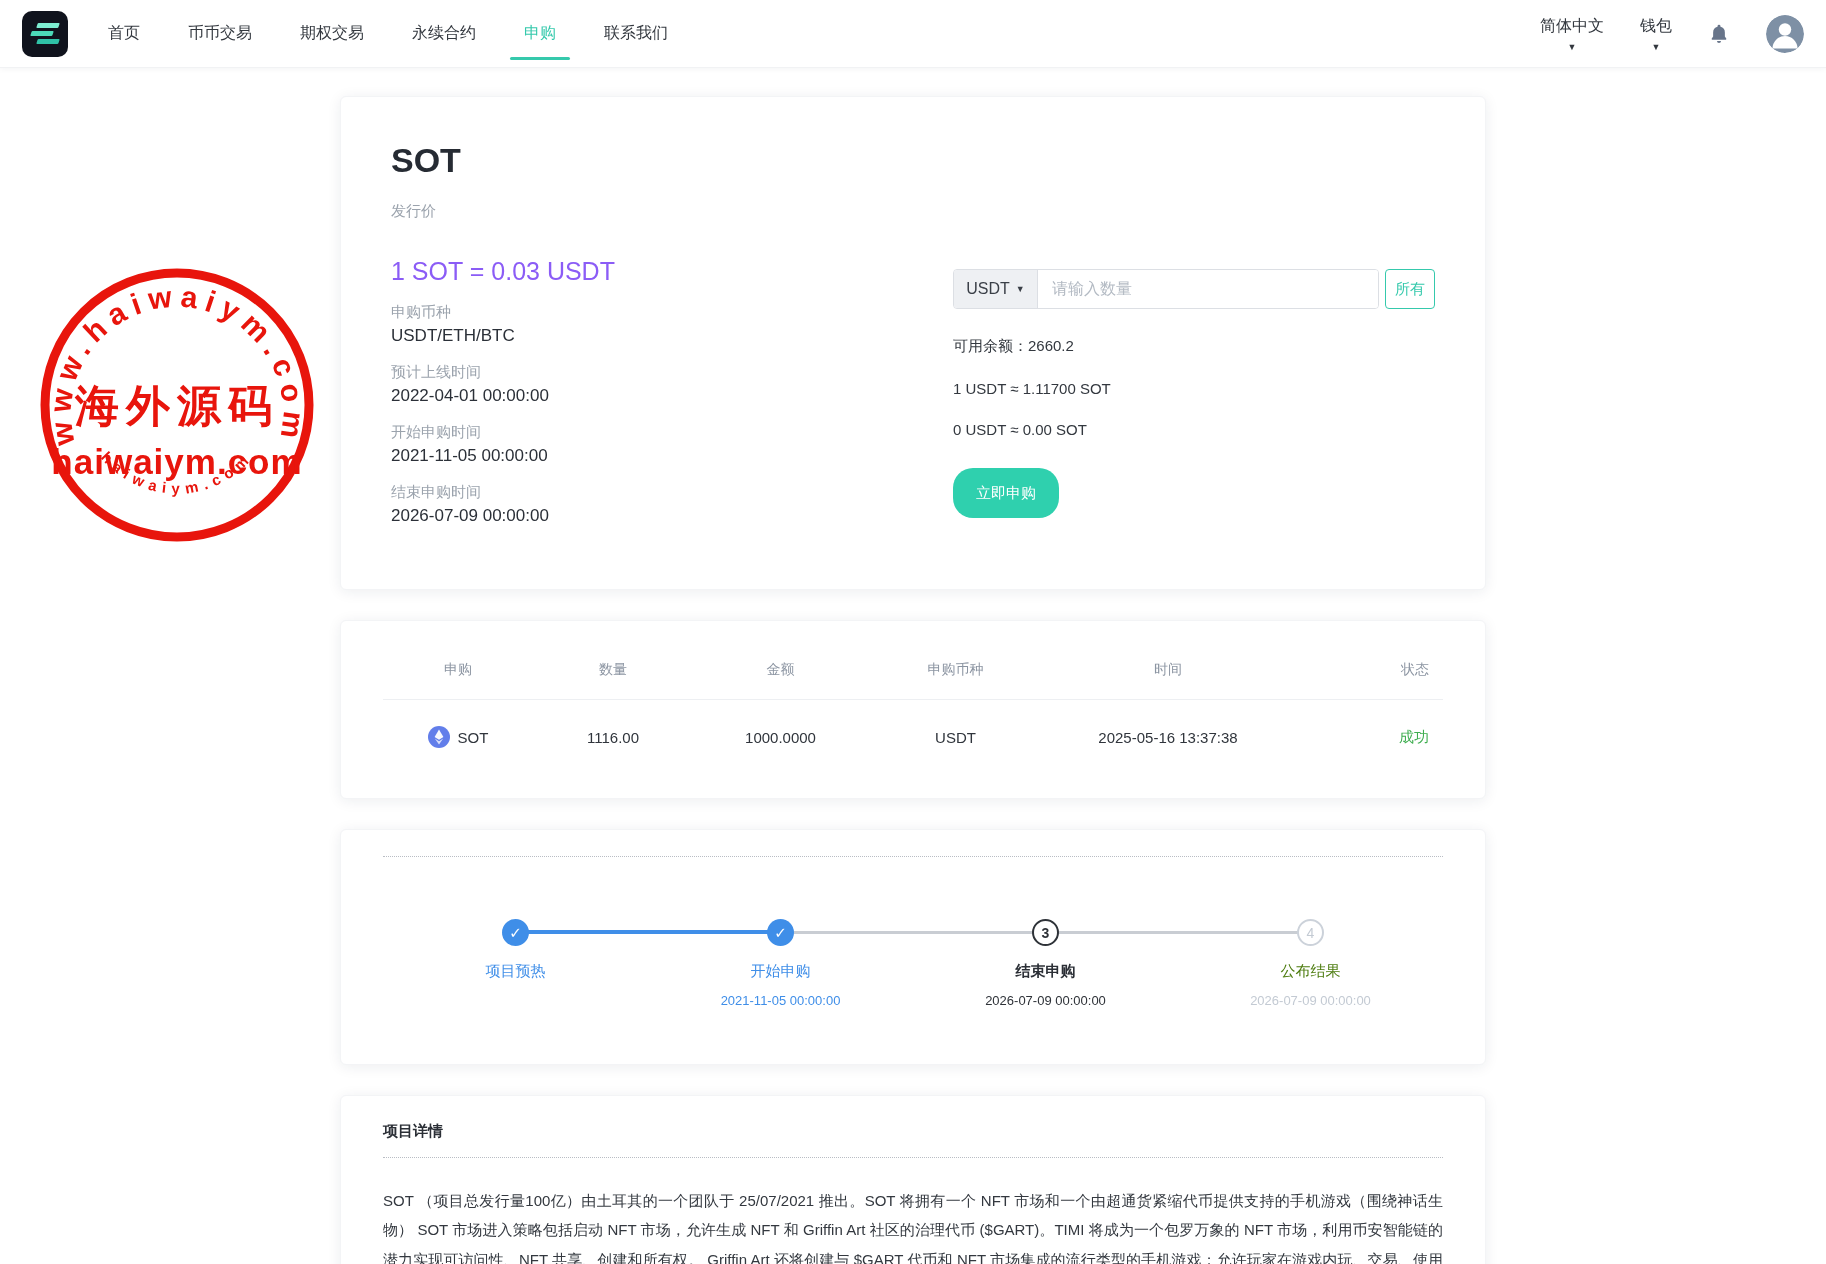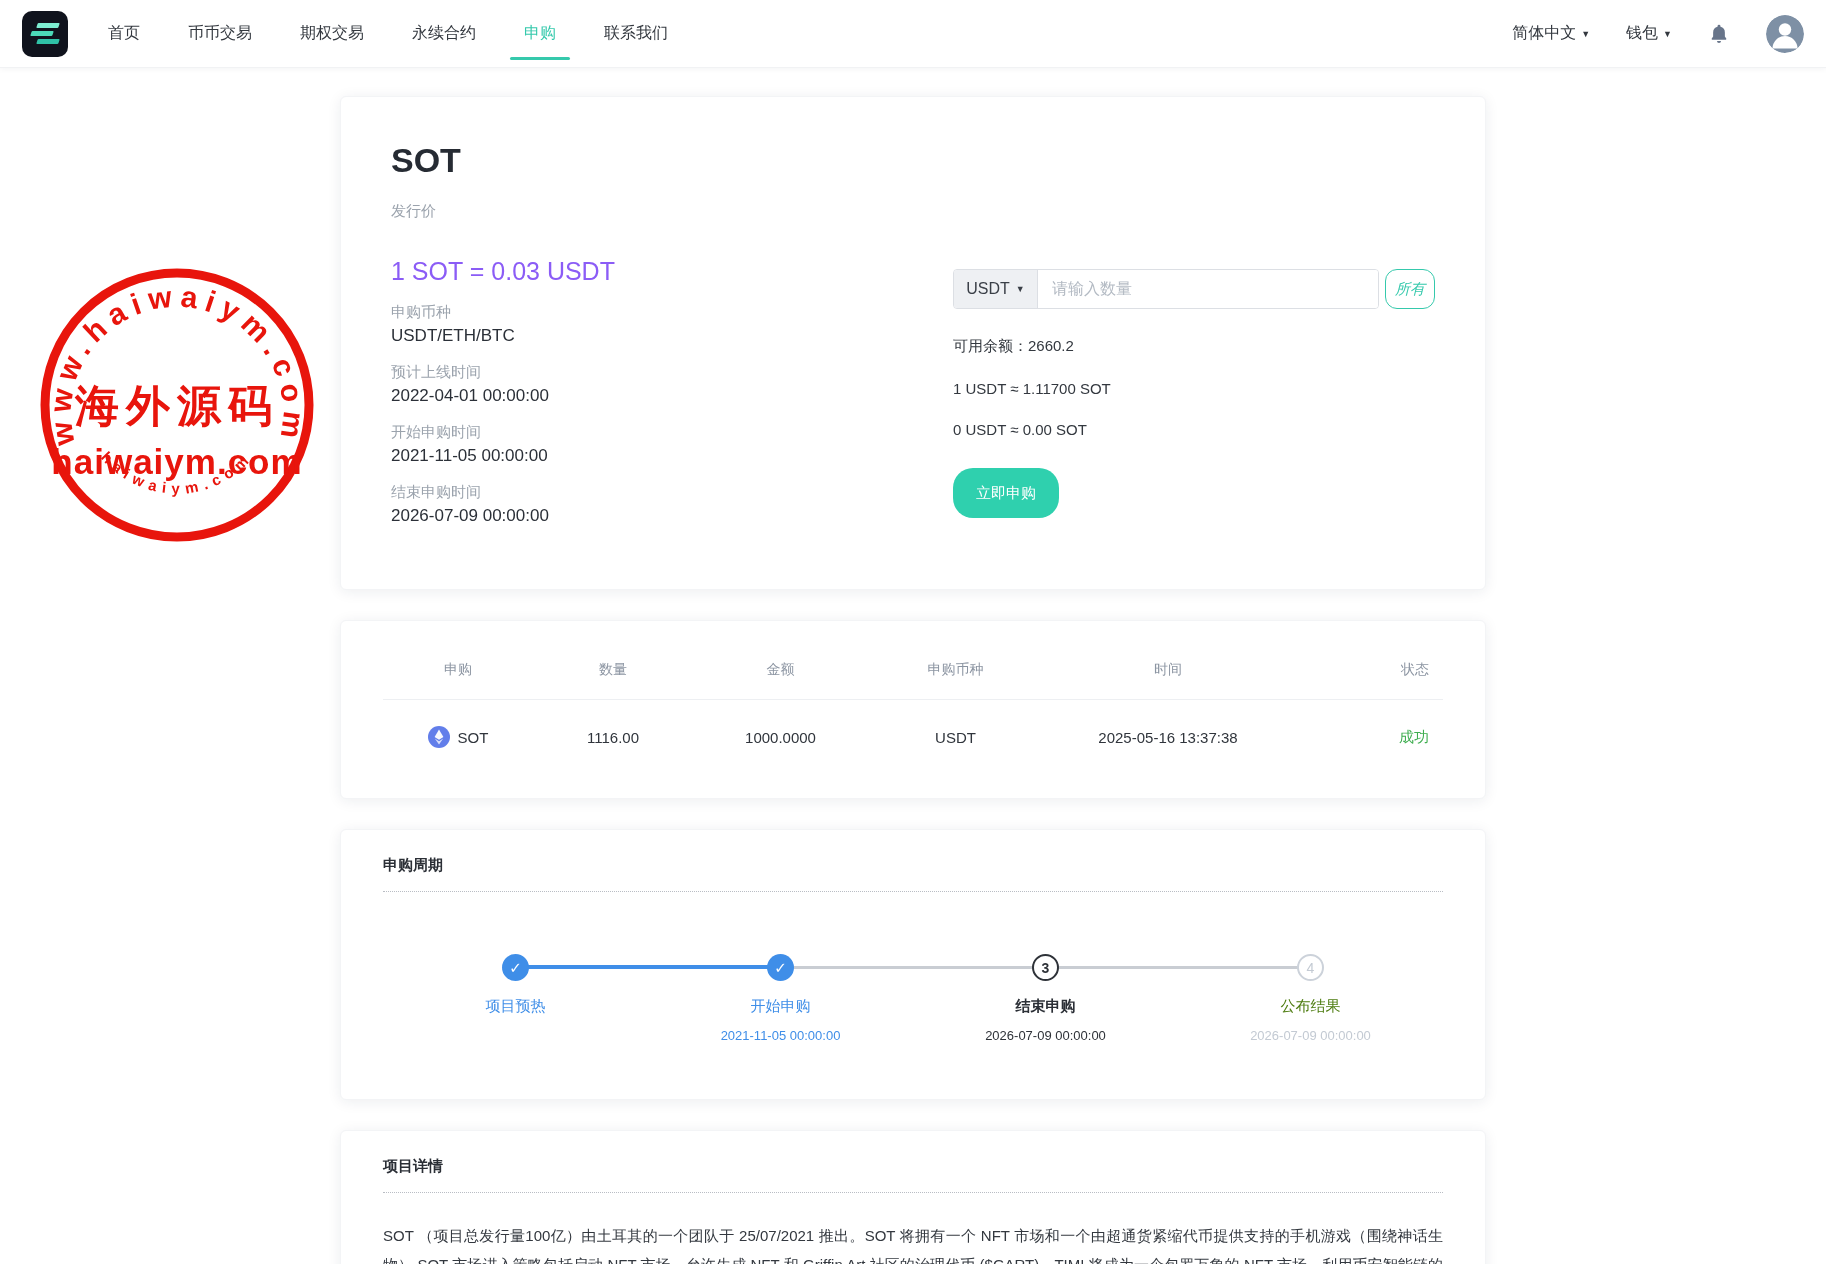--- a/index.html
+++ b/index.html
@@ -15,21 +15,21 @@
   .logo .bar { width:22px; height:5px; background:#3fe0bd; transform:skewX(-18deg); border-radius:1px; }
   .logo .bar:nth-child(1){ transform:skewX(-18deg) translateX(3px); background:#7deed2; }
   .logo .bar:nth-child(2){ transform:skewX(-18deg) translateX(-3px); background:#4cd9b8; }
   .logo .bar:nth-child(3){ transform:skewX(-18deg) translateX(3px); background:#2fc2a7; }
   .nav-items { display:flex; align-items:center; margin-left:38px; gap:44px;justify-content:flex-end; }
   .nav-item { font-size:16px; color:#33383f; cursor:pointer; position:relative; padding:6px 2px; }
   .nav-item.active { color:#35c9ac; }
   .nav-item.active::after { content:""; position:absolute; left:-12px; right:-12px; bottom:-10px;
     height:3px; border-radius:2px; background:#35c9ac; }
   .nav-right { margin-left:auto; display:flex; align-items:center; gap:36px; }
-  .nav-drop { font-size:16px; color:#33383f; cursor:pointer; display:flex; align-items:center; gap:5px; }
+  .nav-drop { font-size:16px; color:#33383f; cursor:pointer; display:flex; align-items:center; gap:5px;flex-direction:column; }
   .caret { font-size:9px; color:#33383f; }
   .bell { width:22px; height:22px; cursor:pointer; display:flex; }
   .avatar { width:38px; height:38px; border-radius:50%; overflow:hidden; cursor:pointer; }
 
   
   .main { width:1146px; margin:28px auto 0; }
   .card { background:#fff; border-radius:6px; border:1px solid #f3f4f6;
     box-shadow:0 2px 14px rgba(30,40,60,.08); margin-bottom:30px; }
 
   
@@ -43,22 +43,22 @@
 
   .sale-right { width:482px; margin-top:128px; }
   .amount-row { display:flex; align-items:stretch; height:40px; }
   .amount-group { flex:1; display:flex; border:1px solid #dcdfe4; border-radius:4px; overflow:hidden; }
   .cur-select { width:84px; background:#eef0f3; border-right:1px solid #dcdfe4; display:flex;
     align-items:center; justify-content:center; gap:6px; font-size:16px; color:#3a3f47; cursor:pointer; }
   .cur-select .caret { color:#3a3f47; }
   .amount-input { flex:1; border:none; outline:none; font-size:16px; padding:0 14px; color:#30343c;
     font-family:"Liberation Sans","DejaVu Sans",sans-serif; }
   .amount-input::placeholder { color:#b3bac3; }
-  .all-btn { width:50px; margin-left:6px; border:1px solid #35c9ac; border-radius:12px; background:#fff;
-    color:#35c9ac; font-size:15px; cursor:pointer;font-style:italic; }
+  .all-btn { width:50px; margin-left:6px; border:1px solid #35c9ac; border-radius:4px; background:#fff;
+    color:#35c9ac; font-size:15px; cursor:pointer; }
   .balance-line { font-size:15px; color:#33383f; margin-top:28px; }
   .rate-line { font-size:15px; color:#33383f; margin-top:24px; }
   .subscribe-btn { margin-top:30px; height:50px; padding:0 23px; border:none; border-radius:20px;
     background:#2fd0ae; color:#fff; font-size:15px; cursor:pointer; }
 
   
   .records-card { padding:40px 42px 50px; }
   .records-title { font-size:15px; color:#5d6570; margin-bottom:34px; }
   .rec-grid { display:grid; grid-template-columns:150px 160px 175px 175px 250px 1fr; align-items:center; }
   .rec-head { font-size:14px; color:#8c95a2; padding-bottom:20px; text-align:center; }
@@ -231,21 +231,20 @@
       </div>
       <div class="rec-cell">1116.00</div>
       <div class="rec-cell">1000.0000</div>
       <div class="rec-cell">USDT</div>
       <div class="rec-cell">2025-05-16 13:37:38</div>
       <div class="rec-cell right status-ok">成功</div>
     </div>
   </div>
 
   <div class="card cycle-card">
-    <div class="section-title">申购周期</div>
     <div class="dotted"></div>
 
     <div class="timeline">
       <div class="tl-lines">
         <div class="tl-seg blue" style="left:12.5%; width:25%;"></div>
         <div class="tl-seg" style="left:37.5%; width:25%;"></div>
         <div class="tl-seg" style="left:62.5%; width:25%;"></div>
       </div>
       <div class="tl-steps">
         <div class="tl-step">

